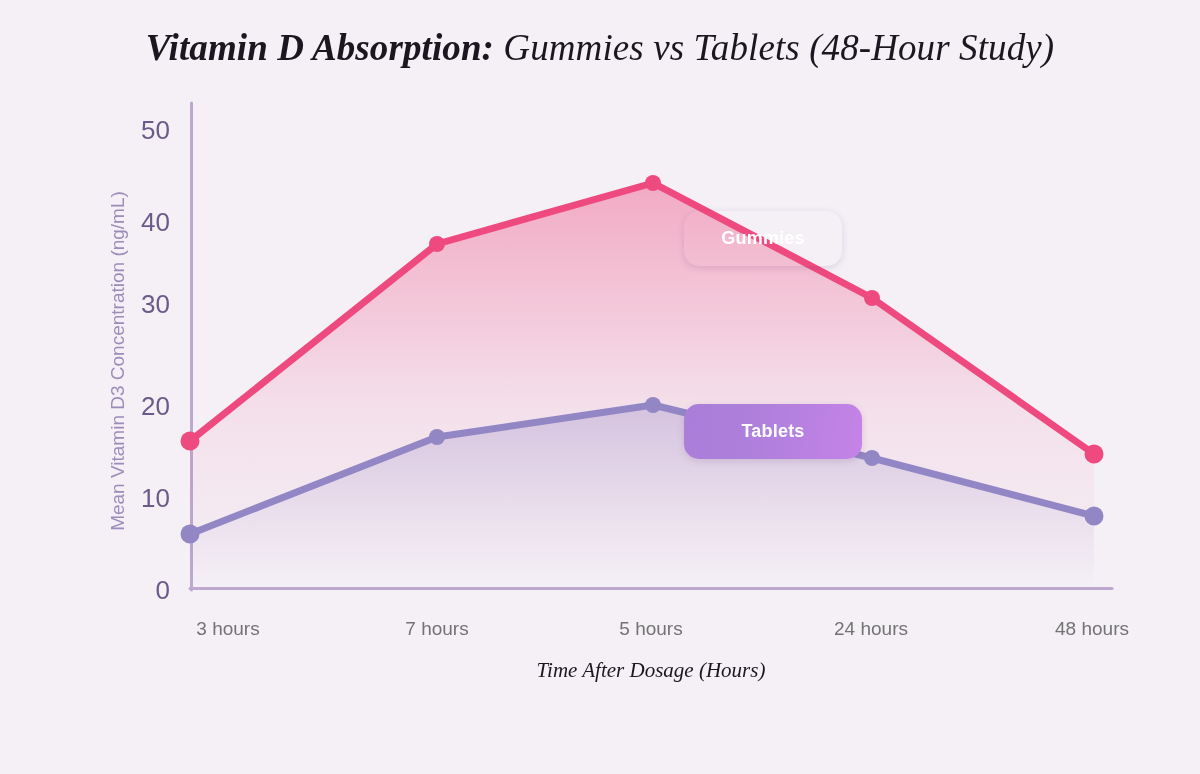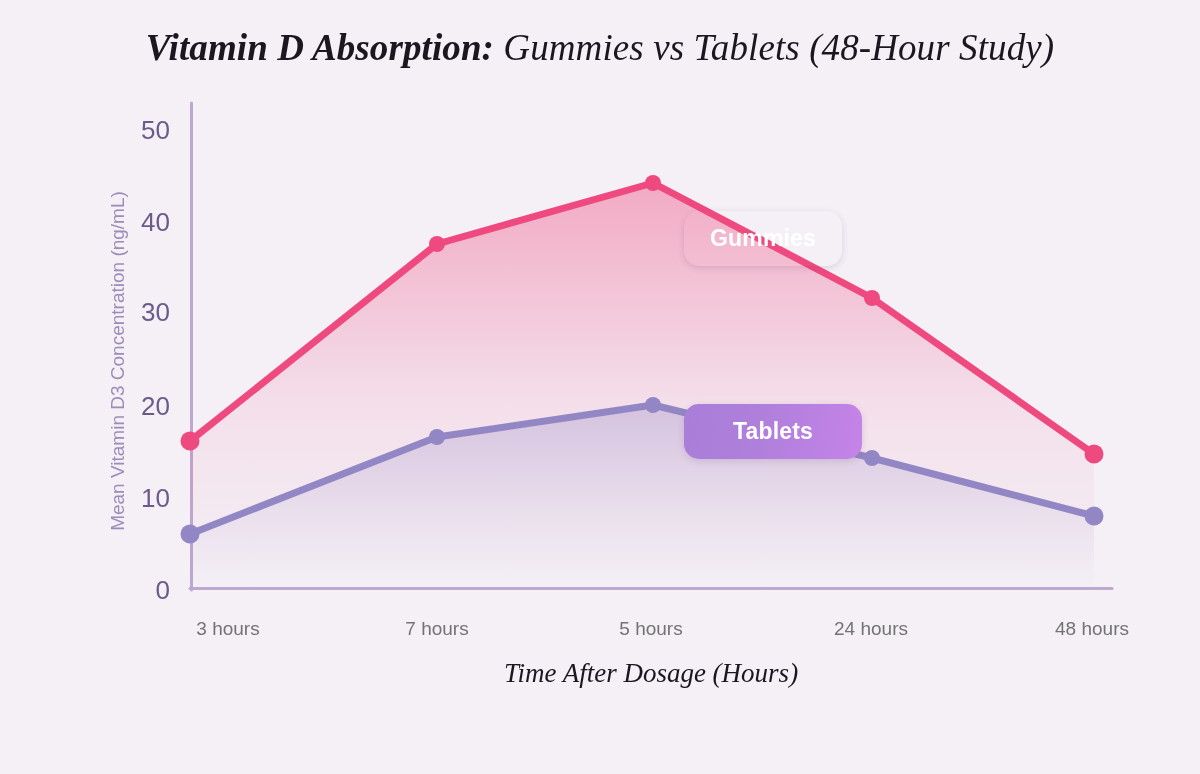--- a/index.html
+++ b/index.html
@@ -52,21 +52,21 @@
     white-space: nowrap;
   }
   .x-axis-title {
     position: absolute;
     left: 190px;
     top: 658px;
     width: 922px;
     text-align: center;
     font-family: "Liberation Serif", serif;
     font-style: italic;
-    font-size: 27px;
+    font-size: 21px;
     color: #1b1720;
     white-space: nowrap;
   }
   .y-tick {
     position: absolute;
     right: 0;
     width: 60px;
     text-align: right;
     font-size: 26px;
     color: #6b5b8a;
@@ -93,21 +93,21 @@
     position: absolute;
     left: 0;
     top: 0;
     width: 1200px;
     height: 774px;
   }
   .series-badge {
     position: absolute;
     border-radius: 15px;
     color: #ffffff;
-    font-size: 23px;
+    font-size: 18px;
     font-weight: bold;
     display: flex;
     align-items: center;
     justify-content: center;
     letter-spacing: 0.2px;
     box-shadow: 0 2px 7px rgba(90,50,110,0.16);
     white-space: nowrap;
   }
   #badge-gummies {
     left: 684px;
@@ -132,21 +132,21 @@
   <div class="chart-title">
     <span class="t-strong">Vitamin D Absorption:</span><span class="t-rest"> Gummies vs Tablets (48-Hour Study)</span>
   </div>
 
   <div class="y-axis-title">Mean Vitamin D3 Concentration (ng/mL)</div>
 
   <div class="y-ticks-wrap">
     <div class="y-tick" style="top:590px">0</div>
     <div class="y-tick" style="top:498px">10</div>
     <div class="y-tick" style="top:406px">20</div>
-    <div class="y-tick" style="top:312px">30</div>
+    <div class="y-tick" style="top:304px">30</div>
     <div class="y-tick" style="top:222px">40</div>
     <div class="y-tick" style="top:130px">50</div>
   </div>
 
   <svg class="plot" viewBox="0 0 1200 774">
     <defs>
       <linearGradient id="gradGummies" x1="0" y1="0" x2="0" y2="1">
         <stop offset="0%" stop-color="#ef4a7f" stop-opacity="0.42"></stop>
         <stop offset="55%" stop-color="#ef4a7f" stop-opacity="0.10"></stop>
         <stop offset="100%" stop-color="#ef4a7f" stop-opacity="0.00"></stop>

